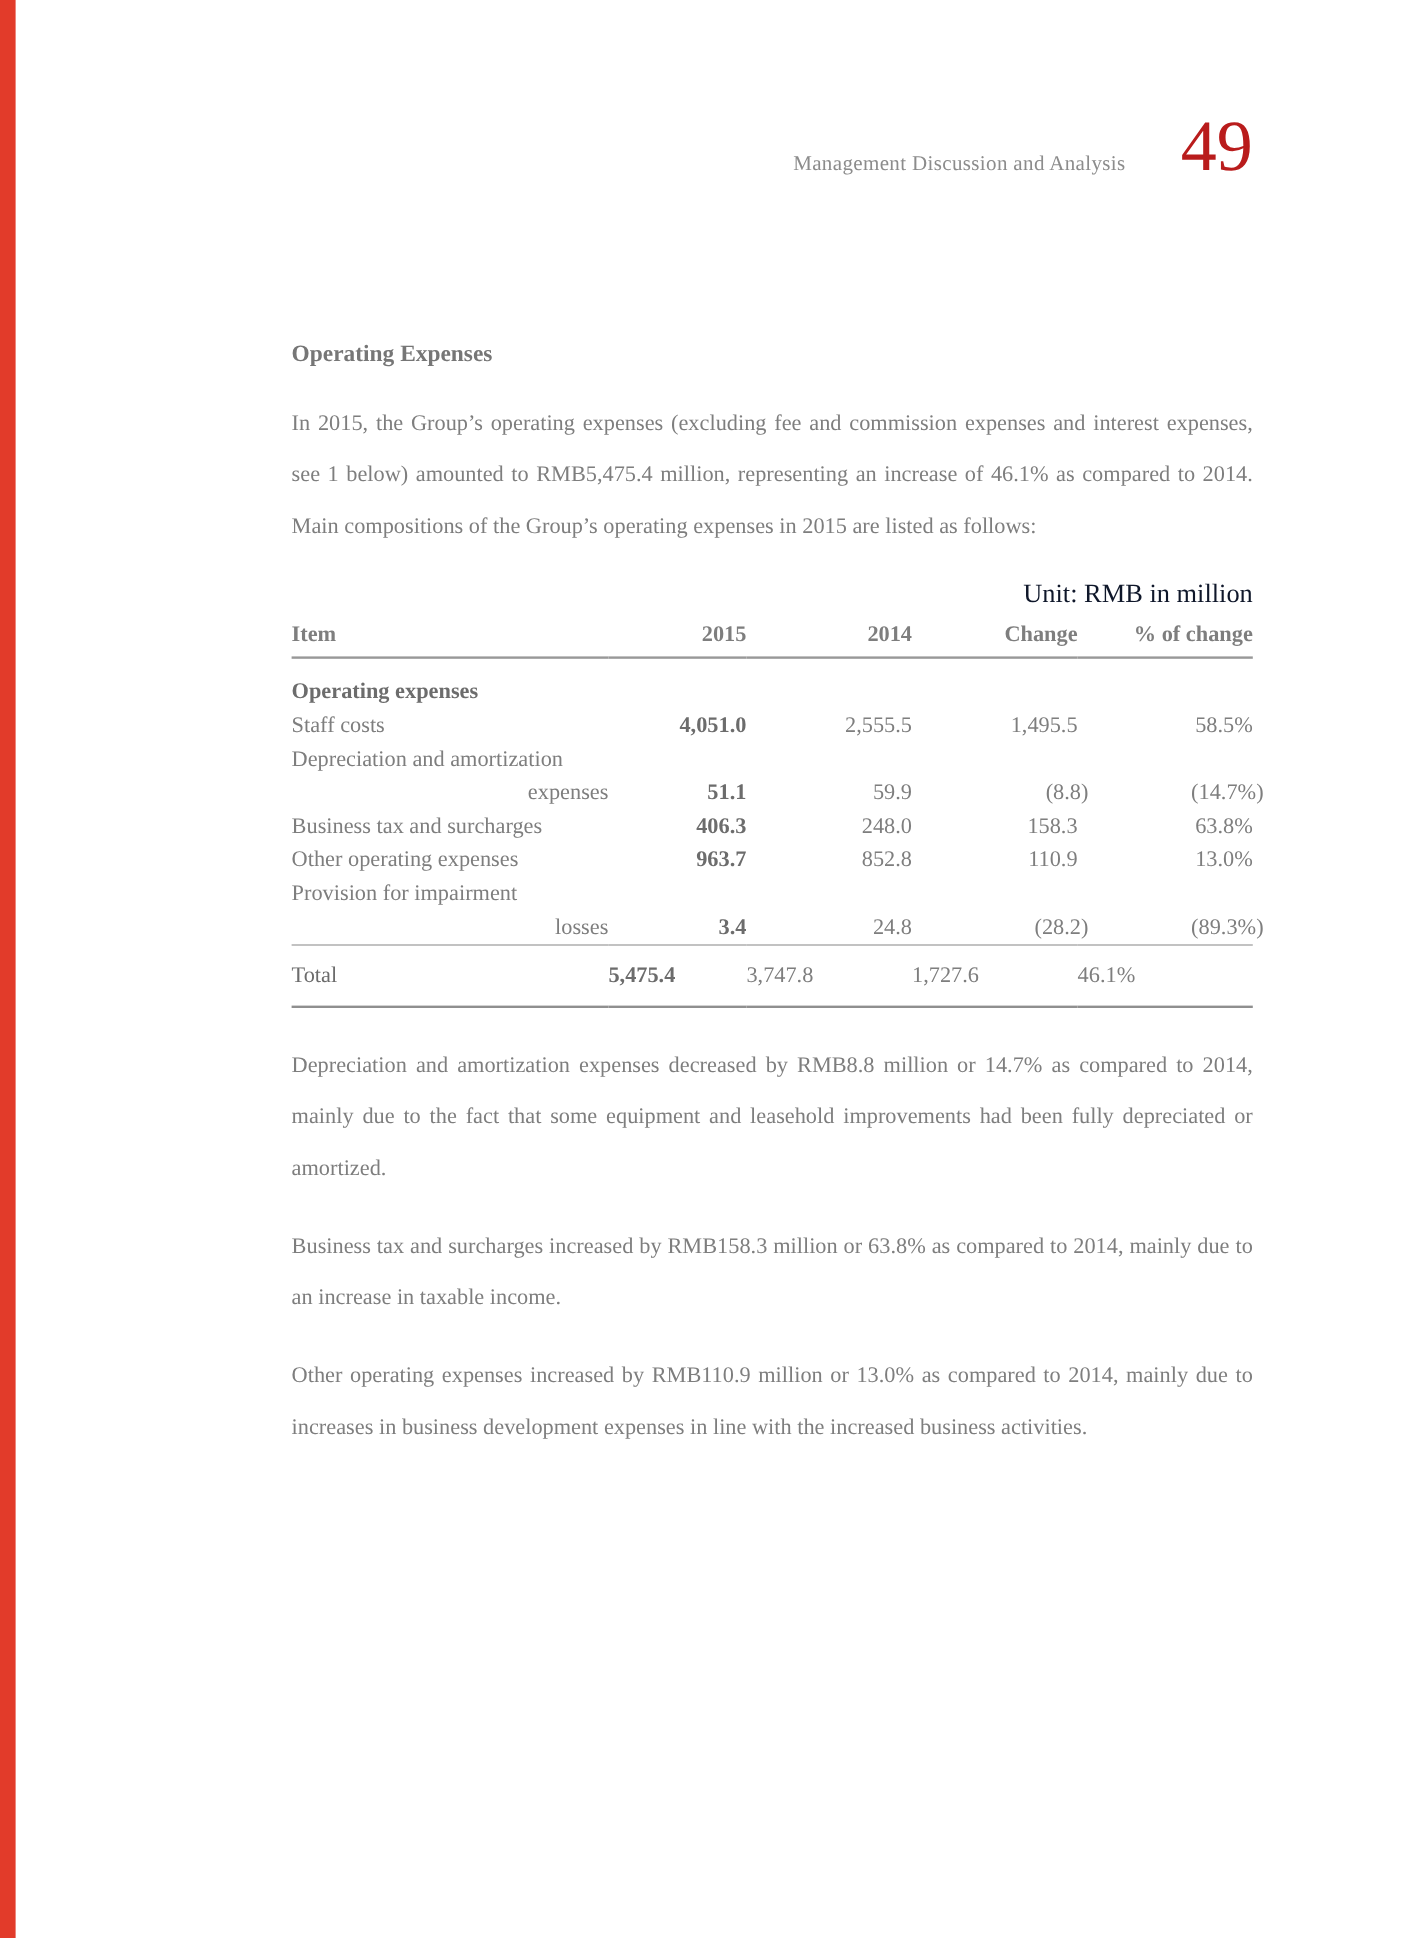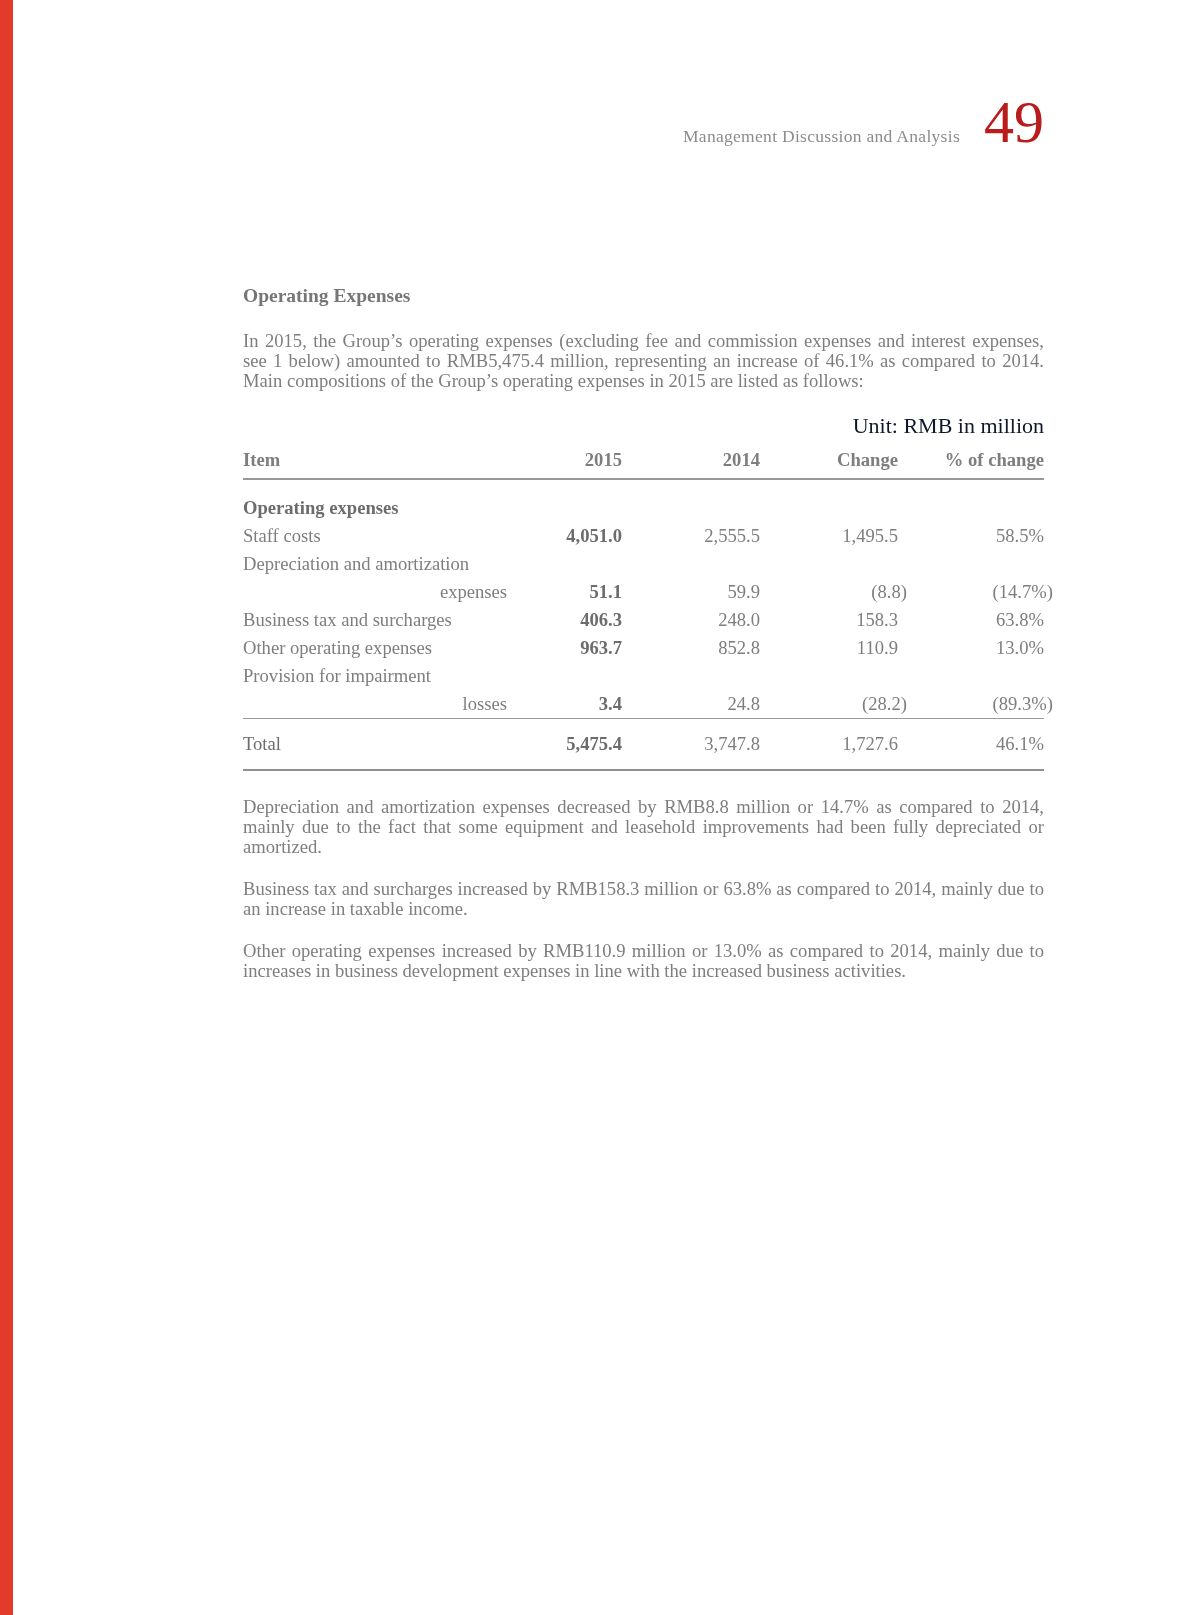--- a/index.html
+++ b/index.html
@@ -17,21 +17,21 @@
     position: absolute;
     left: 0; top: 0;
     width: 13px; height: 100%;
   }
   .report-header {
     position: absolute;
     top: 92px;
     right: 146px;
     display: flex;
     align-items: baseline;
-    gap: 24px;
+    gap: 46px;
   }
   .report-header .title {
     font-size: 17.5px;
     color: #8c8c8c;
     letter-spacing: 0.3px;
   }
   .report-header .page-number {
     font-size: 60px;
     line-height: 1;
     color: #b91c1c;
@@ -44,21 +44,21 @@
     width: 801px;
   }
   h2.section-heading {
     font-size: 19.5px;
     font-weight: bold;
     color: #767676;
     margin: 0 0 24px 0;
   }
   p.body-text {
     font-size: 18.6px;
-    line-height: 20px;
+    line-height: 43px;
     text-align: justify;
     margin: 0 0 22px 0;
     color: #7e7e7e;
   }
   .unit-label {
     text-align: right;
     font-size: 22px;
     color: #0f172a;
     margin: 12px 0 10px 0;
   }
@@ -85,21 +85,20 @@
   }
   table.expenses tbody th { text-align: left; }
   table.expenses tbody tr.first-row td,
   table.expenses tbody tr.first-row th { padding-top: 14px; }
   table.expenses .indent { padding-left: 20px; text-align: right; }
   table.expenses .strong { font-weight: bold; color: #6c6c6c; }
   table.expenses tfoot td, table.expenses tfoot th {
     padding: 11px 0;
     border-top: 1.5px solid #9b9b9b;
     border-bottom: 2.5px solid #8f8f8f;
-    text-align: right;
     line-height: 28px;
     white-space: nowrap;
   }
   table.expenses tfoot th { text-align: left; font-weight: normal; color: #6c6c6c; }
   .hang { display: inline-block; margin-right: -9px; }
   .paragraphs { margin-top: 26px; }
 </style>
 </head>
 <body>
 

